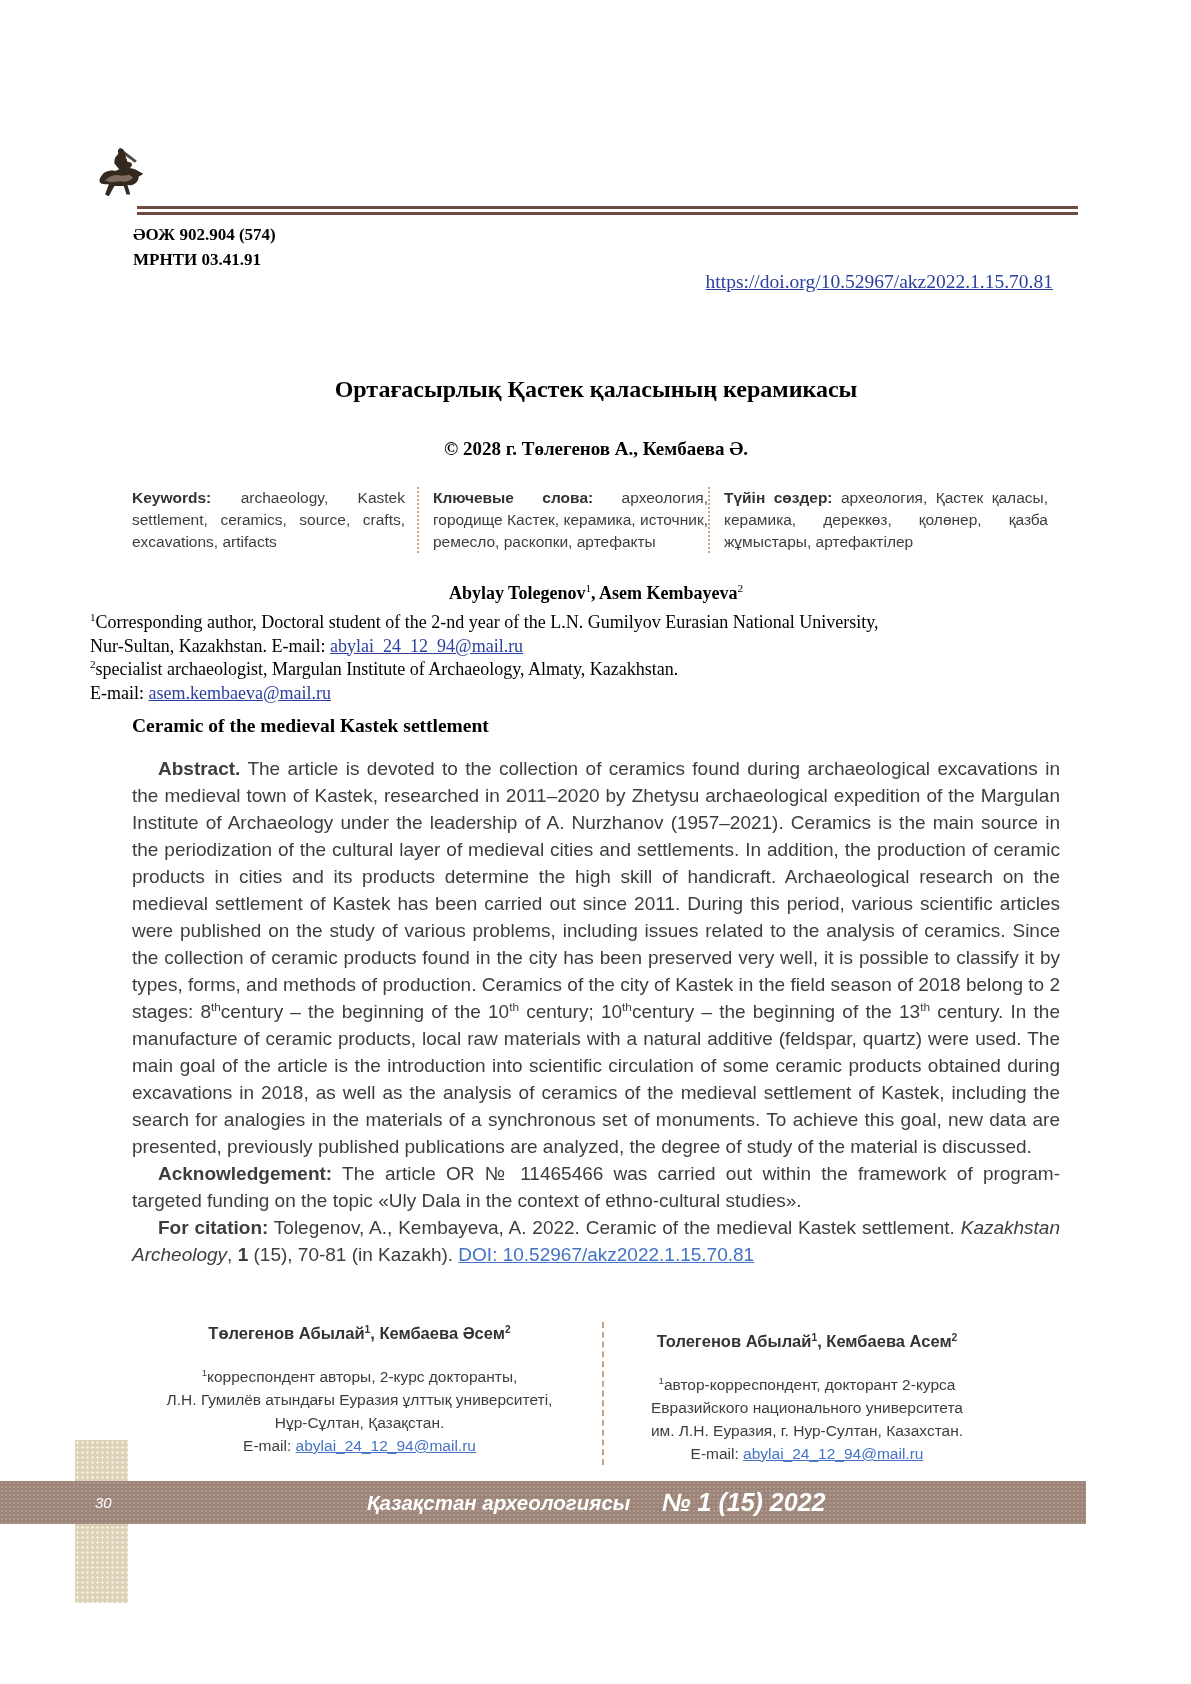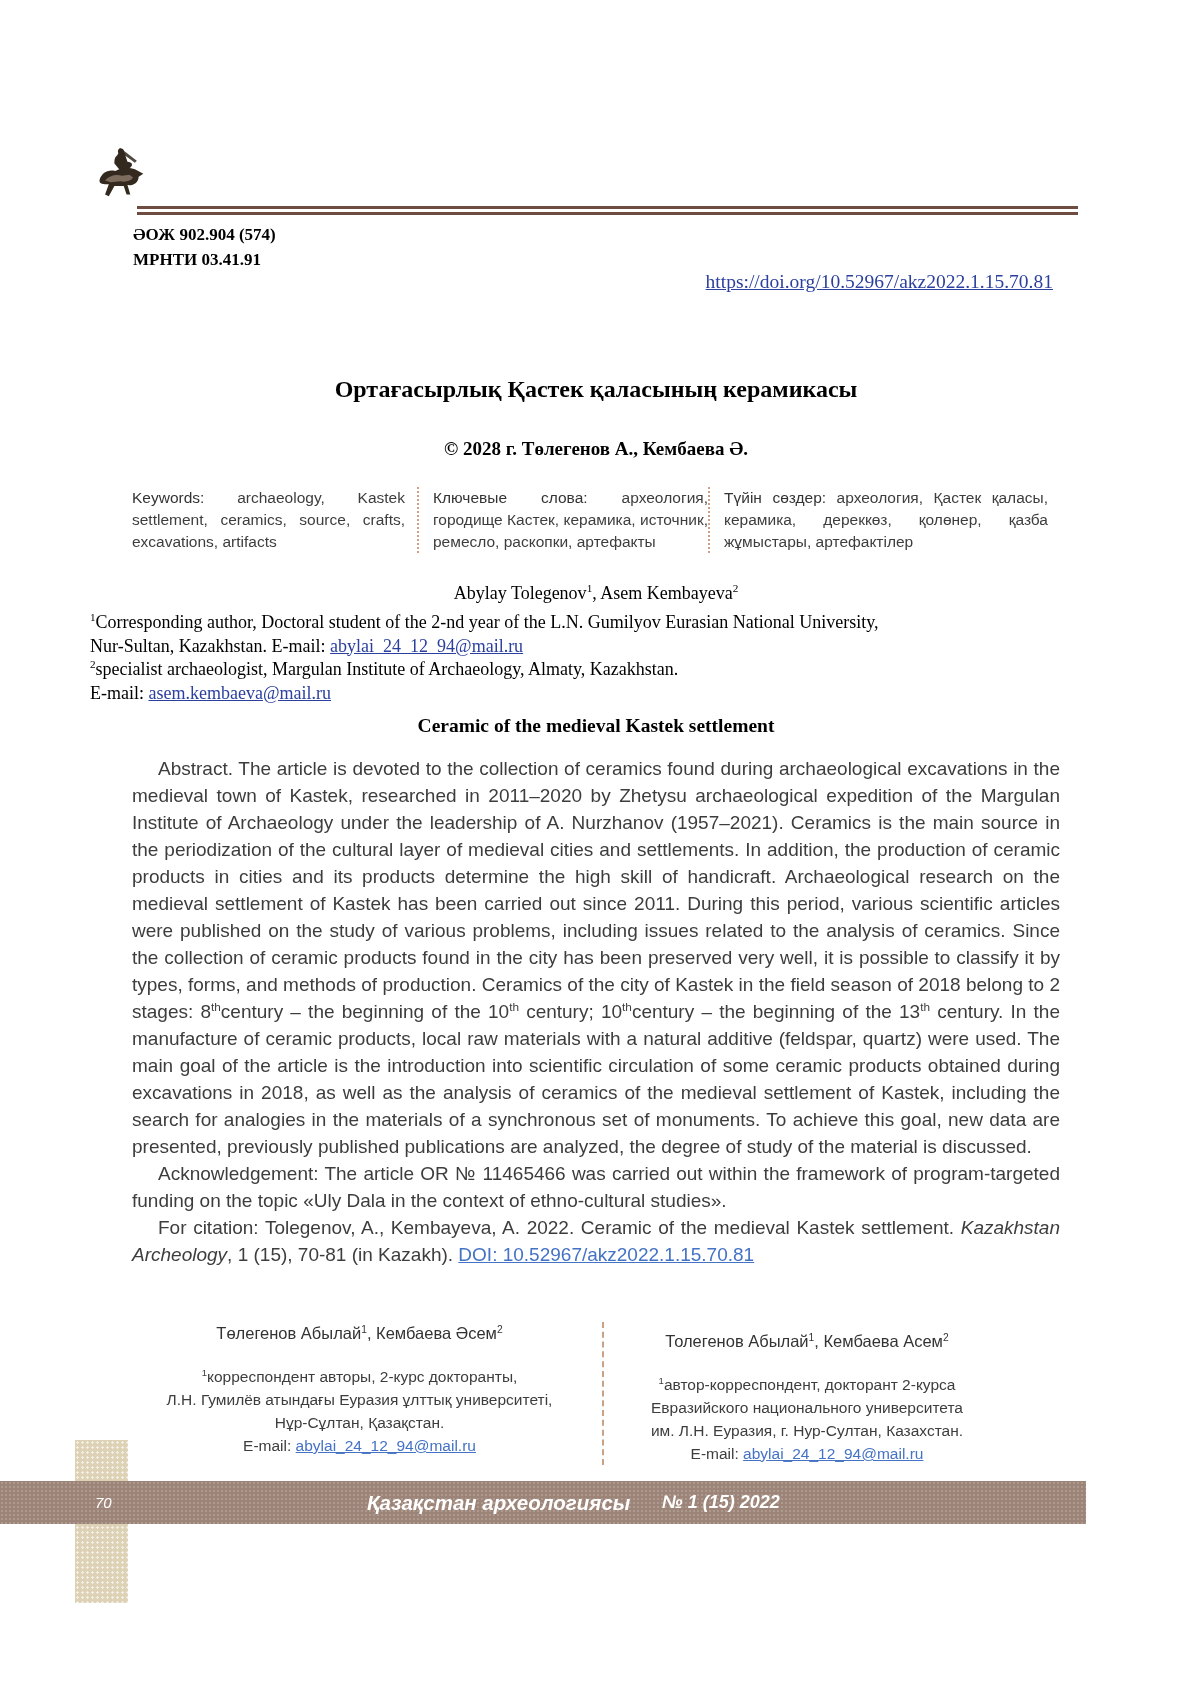--- a/index.html
+++ b/index.html
@@ -11,21 +11,21 @@
     --text-dark:#3d3d3d;
     --separator-tan:#c9a184;
   }
   *{box-sizing:border-box;}
   html,body{margin:0;padding:0;background:#ffffff;}
   .page{
     position:relative;width:1191px;height:1684px;background:#fff;
     font-family:"Liberation Sans",sans-serif;overflow:hidden;margin:0 auto;
   }
   .serif{font-family:"Liberation Serif",serif;}
-  .b{font-weight:normal;margin-top:45px;}
+  .b{font-weight:bold;margin-top:45px;}
   .i{font-style:italic;}
   .u{text-decoration:underline;}
   .link{color:var(--link-sans);}
   .linkserif{color:var(--link-serif);}
   sup{font-size:0.62em;line-height:0;}
 
   .logo{position:absolute;left:92px;top:143px;width:56px;height:58px;}
 
   .header-rule{
     position:absolute;left:137px;top:206px;width:941px;height:9px;
@@ -58,21 +58,21 @@
 
   .authors-en{
     position:absolute;left:132px;top:583px;width:928px;text-align:center;
     font-size:18px;color:#000;
   }
   .affil{
     position:absolute;left:90px;top:611px;width:1012px;text-align:left;
     font-size:18px;line-height:23.5px;color:#000;
   }
   .title-en{
-    position:absolute;left:132px;top:715px;width:928px;margin:0;text-align:center;
+    position:absolute;left:132px;top:715px;width:928px;margin:0;
     font-size:19.5px;font-weight:bold;color:#000;
   }
 
   .bodytext{
     position:absolute;left:132px;top:755px;width:928px;
     font-size:19px;line-height:27px;color:var(--text-dark);text-align:justify;
   }
   .bodytext p{margin:0;text-indent:26px;}
 
   .bottom-cols{
@@ -92,21 +92,21 @@
   }
   .footer-bar{
     position:absolute;left:0;top:1481px;width:1086px;height:43px;z-index:2;
     background-color:var(--footer-bar);
     background-image:radial-gradient(rgba(255,255,255,0.17) 1px,transparent 1.4px);
     background-size:4px 4px;color:#fff;
   }
   .footer-bar span{position:absolute;top:0;line-height:43px;font-style:italic;}
   .pnum{left:95px;font-size:15px;}
   .jname{left:367px;font-size:20.5px;font-weight:bold;}
-  .inum{left:662px;font-size:18px;font-weight:bold;}
+  .inum{left:662px;font-size:25px;font-weight:bold;}
 </style>
 </head>
 <body>
 
 <div class="page">
 
   <svg class="logo" viewBox="0 0 60 62" aria-hidden="true">
     <g fill="#33291f">
       <path d="M8 40 C10 32 17 28 25 30 C31 26 40 26 46 28 L55 33 L50 36 C50 42 44 46 38 45 L41 55 L37 55 L34 46 L24 46 L18 57 L14 55 L18 44 C12 44 8 44 8 40 Z"></path>
       <path d="M27 13 C29 8 36 8 36 14 L38 20 C43 20 45 24 40 27 L30 29 L24 22 C24 16 25 15 27 13 Z"></path>
@@ -173,18 +173,18 @@
       <div><sup class="sup">1</sup><span>автор-корреспондент, докторант 2-курса</span></div>
       <div><span>Евразийского национального университета</span></div>
       <div><span>им. Л.Н. Еуразия, г. Нур-Султан, Казахстан.</span></div>
       <div><span>E-mail: </span><span class="link u">abylai_24_12_94@mail.ru</span></div>
     </div>
   </div>
 
   <div class="side-strip"></div>
 
   <div class="footer-bar">
-    <span class="pnum">70</span>
+    <span class="pnum">30</span>
     <span class="jname">Қазақстан археологиясы</span>
     <span class="inum">№ 1 (15) 2022</span>
   </div>
 
 </div>
 
 </body></html>

